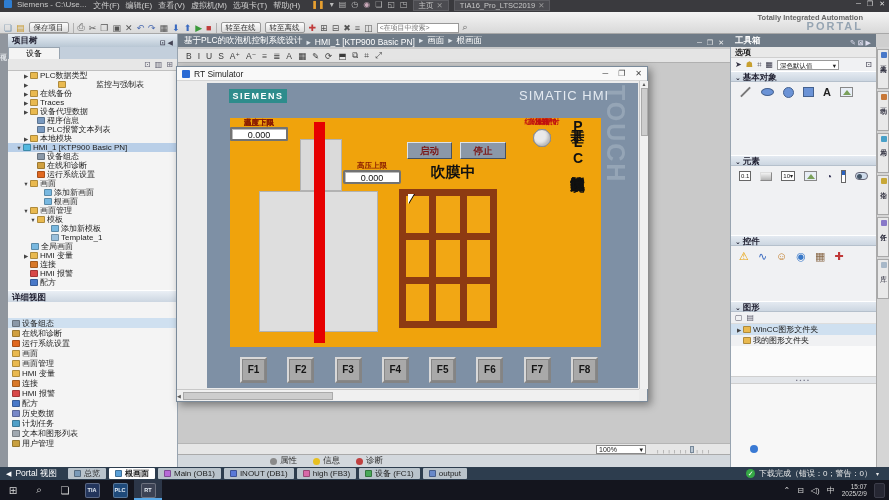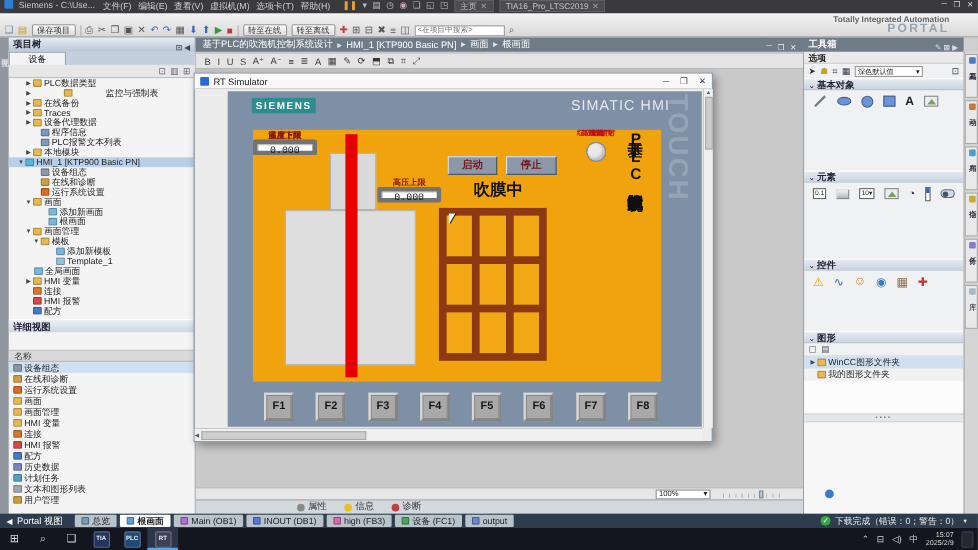--- a/index.html
+++ b/index.html
@@ -63,21 +63,21 @@
   #slogo{position:absolute;left:22px;top:6px;width:58px;height:14px;background:#2e8c8c;color:#fff;font-weight:bold;font-size:9px;letter-spacing:1.5px;text-align:center;line-height:14px;}
   #shmi{position:absolute;left:312px;top:5px;font-size:13px;color:#e4eaf1;letter-spacing:1px;}
   #touch{position:absolute;left:394px;top:2px;height:210px;writing-mode:vertical-rl;font-size:25px;font-weight:bold;color:#95a5b6;letter-spacing:2px;}
   
   #screen{position:absolute;left:23px;top:35px;width:371px;height:229px;background:#f0a30c;overflow:hidden;}
   #gcol{position:absolute;left:70px;top:21px;width:42px;height:52px;background:#dadada;border:1px solid #b2b2b2;}
   #gbody{position:absolute;left:29px;top:73px;width:119px;height:141px;background:#dedede;border:1px solid #b2b2b2;}
   #redbar{position:absolute;left:84px;top:4px;width:11px;height:221px;background:#e60000;}
   .fld{position:absolute;width:58px;text-align:center;}
   .fld .flab{font-size:7.5px;font-weight:bold;color:#8a1c00;height:9px;line-height:9px;}
-  .fld .fbox{height:14px;background:#fff;border:4px solid #737373;border-radius:2px;font-family:Liberation Mono, monospace;font-size:9px;line-height:13px;color:#111;box-shadow:inset 1px 1px 0 #bbb;}
+  .fld .fbox{height:14px;background:#fff;border:2px solid #737373;border-radius:2px;font-family:Liberation Sans, sans-serif;font-size:9px;line-height:13px;color:#111;box-shadow:inset 1px 1px 0 #bbb;}
   .fld:nth-of-type(1){left:10px;top:7px;}
   .fld:nth-of-type(2){left:10px;top:43px;}
   .fld:nth-of-type(3){left:113px;top:7px;}
   .fld:nth-of-type(4){left:113px;top:43px;}
   .hbtn{position:absolute;top:24px;height:17px;background:#8b98a8;border-top:1px solid #dde2e8;border-left:1px solid #dde2e8;border-right:1px solid #46505e;border-bottom:1px solid #46505e;color:#7a1515;font-weight:bold;font-size:9.5px;text-align:center;line-height:15px;}
   #btnstart{left:177px;width:45px;}
   #btnstop{left:230px;width:46px;}
   #blowing{position:absolute;left:183px;top:45px;width:80px;font-size:15px;font-weight:bold;color:#111;text-align:center;}
   #hgrid{position:absolute;left:169px;top:71px;width:98px;height:139px;background:#8d3a12;display:grid;grid-template-columns:1fr 1fr 1fr;grid-template-rows:1fr 1fr 1fr;gap:7px;padding:7px;}
   #hgrid .cell{background:#f2a714;}
@@ -461,21 +461,20 @@
         <span class="tico" style="background: rgb(72, 120, 200);"></span>
         <span class="tlab">配方</span>
       </div>
 
   </div>
 </div>
 
 <div class="abs" id="dview">
   <div id="dvhead">详细视图</div>
   <div id="dvgap"></div>
-  <div id="dvcol">名称</div>
 
     <div class="drow sel">
       <span class="tico" style="background: rgb(138, 152, 168);"></span>
       <span class="tlab">设备组态</span>
     </div>
 
     <div class="drow">
       <span class="tico" style="background: rgb(208, 160, 64);"></span>
       <span class="tlab">在线和诊断</span>
     </div>

